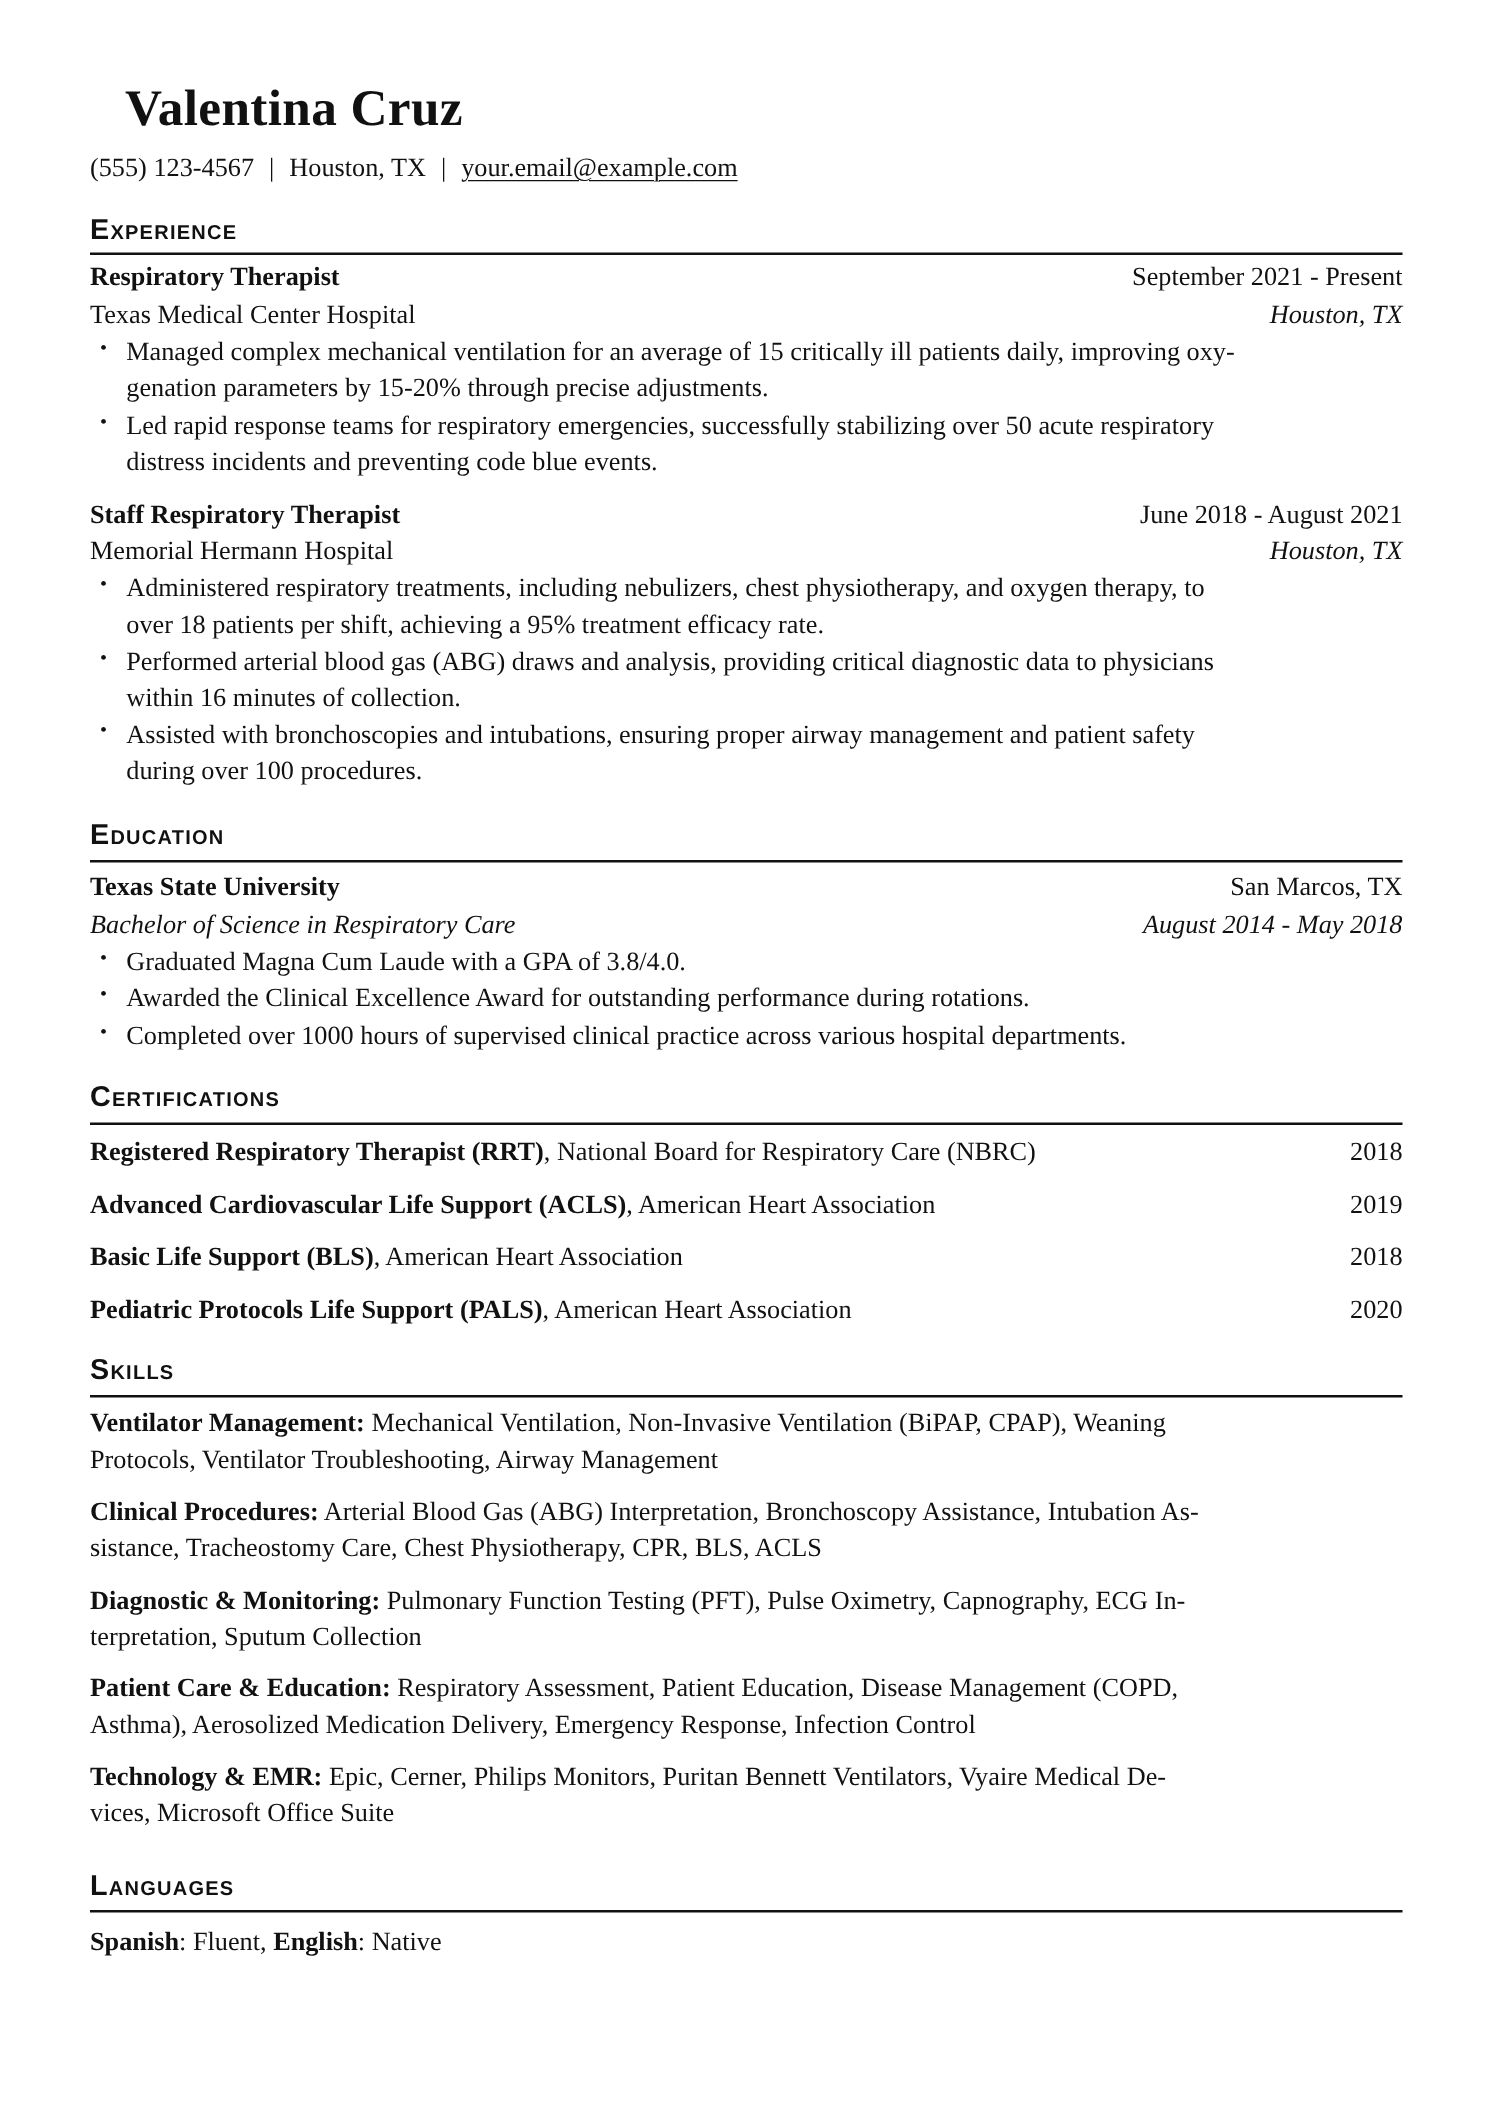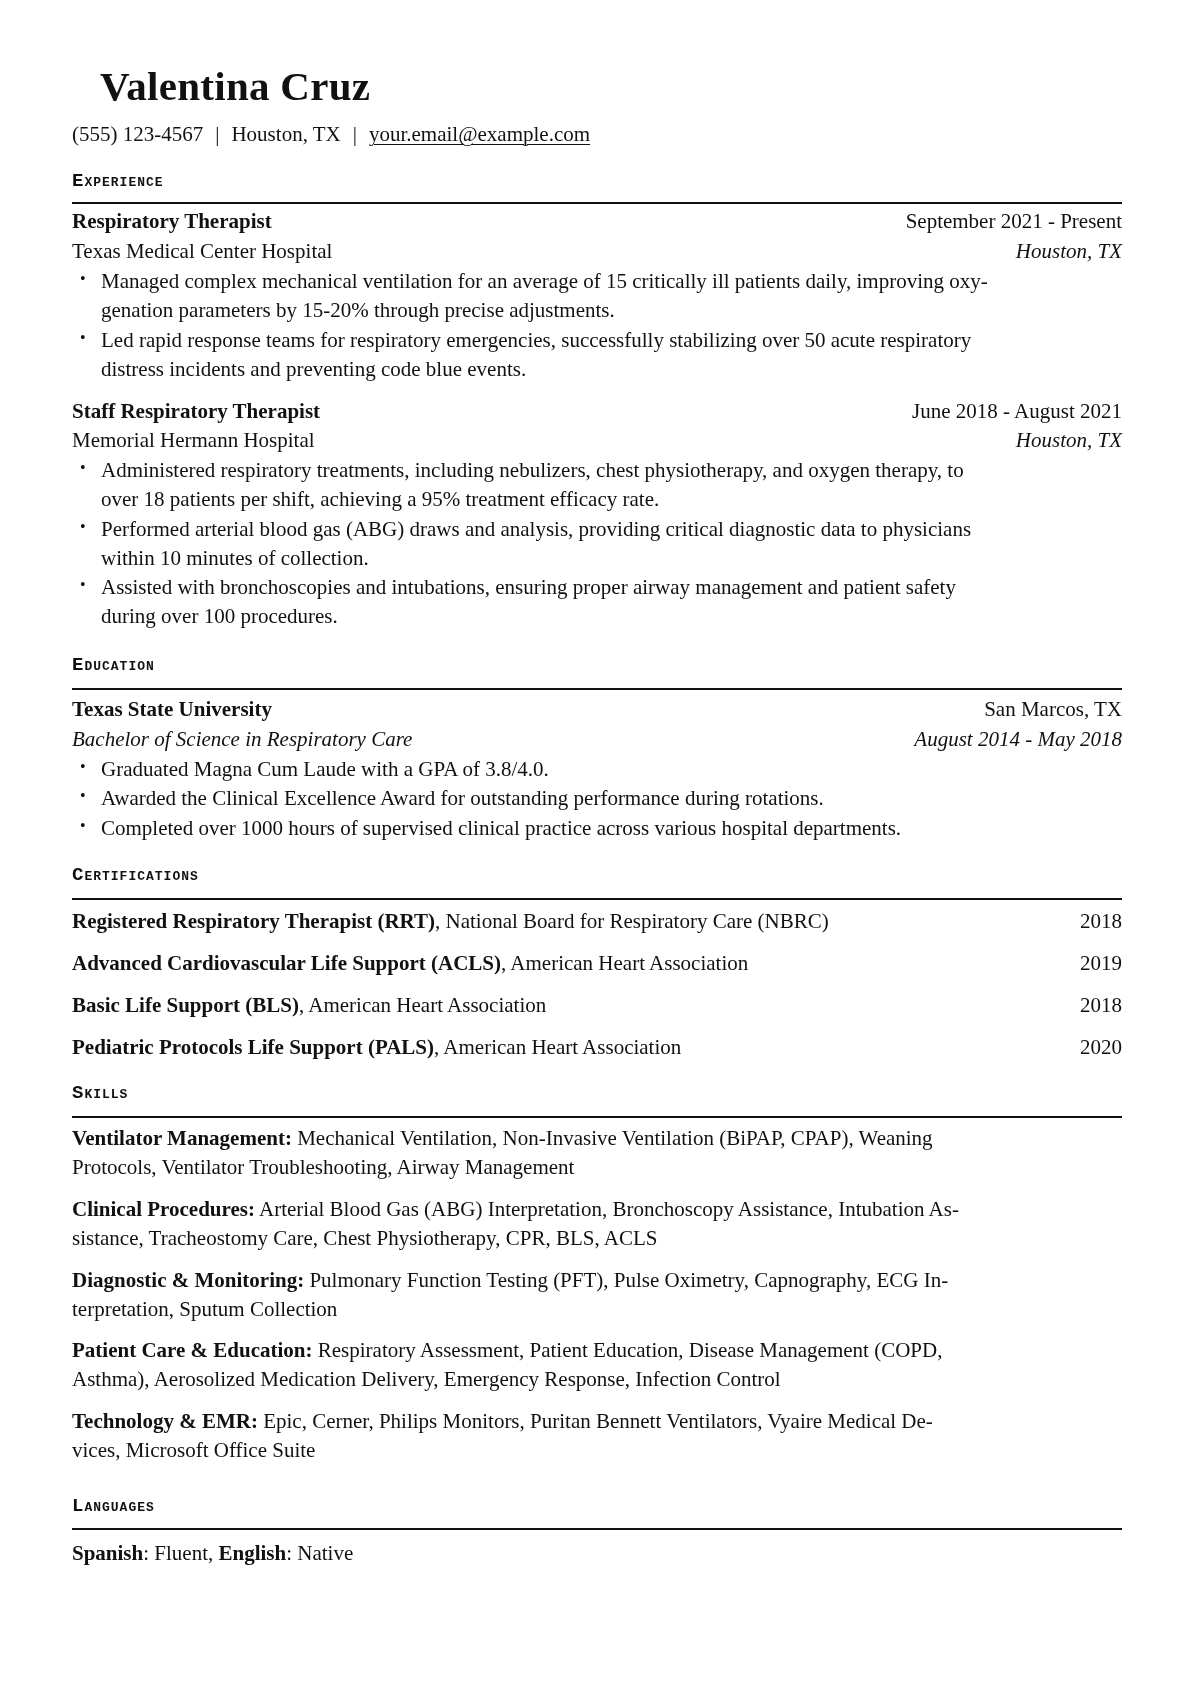--- a/index.html
+++ b/index.html
@@ -11,22 +11,22 @@
   .page { position: absolute; left: 72px; top: 0; width: 1050px; }
   .abs { position: absolute; left: 0; width: 1050px; white-space: nowrap; }
   .name {
     font-family: "Liberation Serif", serif; font-weight: bold;
     font-size: 41px; line-height: 1; letter-spacing: 0.3px; margin-left: 28px;
   }
   .body-text { font-family: "Liberation Serif", serif; font-size: 21px; line-height: 1; }
   .contact a { color: #111; text-decoration: underline; text-underline-offset: 3px; text-decoration-thickness: 1px; }
   .sep { display: inline-block; margin: 0 12px; }
   .sec-title {
-    font-family: Liberation Mono, monospace; font-weight: bold;
-    font-size: 19px; font-variant: small-caps; letter-spacing: 1px; line-height: 1;
+    font-family: Liberation Sans, sans-serif; font-weight: bold;
+    font-size: 23px; font-variant: small-caps; letter-spacing: 1px; line-height: 1;
   }
   .rule { position: absolute; left: 0; width: 1050px; height: 2px; background: #111; }
   .row { display: flex; justify-content: space-between; }
   .bold { font-weight: bold; }
   .ital { font-style: italic; }
   .bullet-line { position: absolute; left: 0; width: 1050px; white-space: nowrap; }
   .bullet-dot { position: absolute; left: 8px; font-size: 16px; }
   .bullet-text { position: absolute; left: 29px; }
   .cert-year { position: absolute; right: 0; }
 </style>
@@ -79,21 +79,21 @@
     <span class="bullet-text">Administered respiratory treatments, including nebulizers, chest physiotherapy, and oxygen therapy, to</span>
   </div>
   <div class="bullet-line body-text" style="top:489px;">
     <span class="bullet-text">over 18 patients per shift, achieving a 95% treatment efficacy rate.</span>
   </div>
   <div class="bullet-line body-text" style="top:519px;">
     <span class="bullet-dot">•</span>
     <span class="bullet-text">Performed arterial blood gas (ABG) draws and analysis, providing critical diagnostic data to physicians</span>
   </div>
   <div class="bullet-line body-text" style="top:548px;">
-    <span class="bullet-text">within 10 minutes of collection.</span>
+    <span class="bullet-text">within 16 minutes of collection.</span>
   </div>
   <div class="bullet-line body-text" style="top:577px;">
     <span class="bullet-dot">•</span>
     <span class="bullet-text">Assisted with bronchoscopies and intubations, ensuring proper airway management and patient safety</span>
   </div>
   <div class="bullet-line body-text" style="top:606px;">
     <span class="bullet-text">during over 100 procedures.</span>
   </div>
 
   <div class="abs sec-title" style="top:656px;">Education</div>

